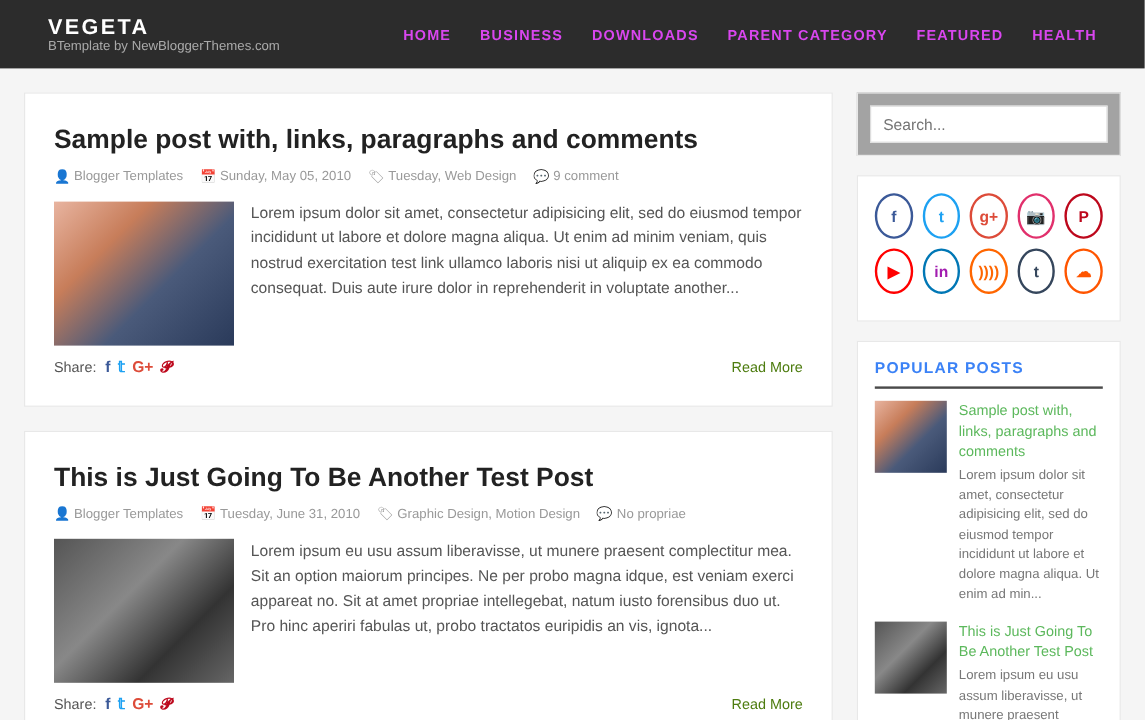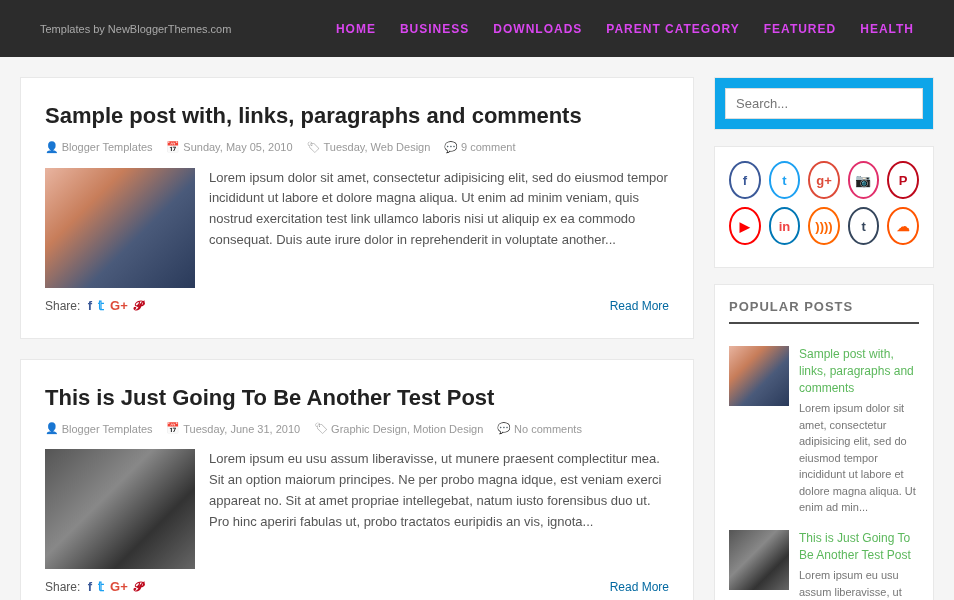--- a/index.html
+++ b/index.html
@@ -26,63 +26,64 @@
     .post-body { display: flex; gap: 14px; margin-bottom: 10px; }
     .post-thumb { width: 150px; height: 120px; flex-shrink: 0; object-fit: cover; background: #ccc; overflow: hidden; }
     .post-excerpt { font-size: 13px; color: #555; line-height: 1.6; flex: 1; font-family: Arial, sans-serif; }
     .post-footer { display: flex; justify-content: space-between; align-items: center; margin-top: 8px; }
     .post-share { font-size: 12px; color: #555; font-family: Liberation Sans, sans-serif; }
     .post-share .share-icons { display: inline-flex; gap: 6px; margin-left: 4px; }
     .share-icon { color: #3b5998; font-size: 13px; font-weight: bold; text-decoration: none; }
     .share-icon.tw { color: #1da1f2; }
     .share-icon.gp { color: #dd4b39; }
     .share-icon.pi { color: #bd081c; }
-    .read-more { color: #0369a1; font-size: 12px; font-family: Arial, sans-serif; text-decoration: none; }
-
-    
-    #sidebar .search-box { background: #0ea5e9; border: 1px solid #e8e8e8; padding: 10px; margin-bottom: 16px; }
+    .read-more { color: #4d7c0f; font-size: 12px; font-family: Arial, sans-serif; text-decoration: none; }
+
+    
+    #sidebar .search-box { background: #a3a3a3; border: 1px solid #e8e8e8; padding: 10px; margin-bottom: 16px; }
     #sidebar .search-box input { width: 100%; border: 1px solid #ddd; padding: 7px 10px; font-size: 13px; color: #aaa; font-family: Arial, sans-serif; outline: none; }
 
     
     .social-grid { background: #fff; border: 1px solid #e8e8e8; padding: 14px; margin-bottom: 16px; }
     .social-row { display: flex; gap: 8px; margin-bottom: 8px; justify-content: center; }
     .social-btn { width: 38px; height: 38px; border-radius: 50%; border: 2px solid; display: flex; align-items: center; justify-content: center; font-size: 13px; font-weight: bold; font-family: Arial, sans-serif; cursor: pointer; text-decoration: none; }
     .social-btn.fb { border-color: #3b5998; color: #3b5998; }
     .social-btn.tw { border-color: #1da1f2; color: #1da1f2; }
     .social-btn.gp { border-color: #dd4b39; color: #dd4b39; }
     .social-btn.ig { border-color: #e1306c; color: #e1306c; }
     .social-btn.pi { border-color: #bd081c; color: #bd081c; }
     .social-btn.yt { border-color: #ff0000; color: #ff0000; }
-    .social-btn.li { border-color: #0077b5; color: #ef4444; text-align: right; }
+    .social-btn.li { border-color: #0077b5; color: #a21caf; text-align: right; }
     .social-btn.rs { border-color: #ff6600; color: #ff6600; }
     .social-btn.tm { border-color: #35465c; color: #35465c; }
     .social-btn.sc { border-color: #ff5500; color: #ff5500; }
 
     
     .popular-posts { background: #fff; border: 1px solid #e8e8e8; padding: 14px; }
-    .popular-posts .section-title { font-size: 13px; font-weight: bold; color: #737373; font-family: Arial, sans-serif; text-transform: uppercase; letter-spacing: 1px; border-bottom: 2px solid #4a4a4a; padding-bottom: 8px; margin-bottom: 22px; }
+    .popular-posts .section-title { font-size: 13px; font-weight: bold; color: #3b82f6; font-family: Arial, sans-serif; text-transform: uppercase; letter-spacing: 1px; border-bottom: 2px solid #4a4a4a; padding-bottom: 8px; margin-bottom: 10px; }
     .popular-item { display: flex; gap: 10px; margin-bottom: 14px; }
     .popular-thumb { width: 60px; height: 60px; flex-shrink: 0; background: #bbb; overflow: hidden; }
     .popular-info .popular-title { color: #5cb85c; font-size: 12px; font-family: Arial, sans-serif; line-height: 1.4; margin-bottom: 4px; cursor: pointer; }
     .popular-info .popular-excerpt { font-size: 11px; color: #777; font-family: Arial, sans-serif; line-height: 1.5; }
 
     
     .thumb-person { background: linear-gradient(135deg, #e8b4a0 0%, #c77d5a 30%, #4a5a7a 60%, #2a3a5a 100%); }
     .thumb-tech { background: linear-gradient(135deg, #555 0%, #888 40%, #333 70%, #666 100%); }
     .thumb-pop1 { background: linear-gradient(135deg, #e8b4a0 0%, #c77d5a 30%, #4a5a7a 60%, #2a3a5a 100%); }
     .thumb-pop2 { background: linear-gradient(135deg, #555 0%, #888 40%, #333 70%, #666 100%); }
 
     .meta-icon { font-size: 11px; }
   </style>
 </head>
 <body>
 
 <div id="header">
   <div class="brand">
-    <div class="site-sub">Templates by NewBloggerThemes.com</div>
+    <div class="site-title">VEGETA</div>
+    <div class="site-sub">BTemplate by NewBloggerThemes.com</div>
   </div>
   <nav>
     <a href="#">HOME</a>
     <a href="#">BUSINESS</a>
     <a href="#">DOWNLOADS</a>
     <a href="#">PARENT CATEGORY</a>
     <a href="#">FEATURED</a>
     <a href="#">HEALTH</a>
   </nav>
 </div>
@@ -139,21 +140,21 @@
         <span>
           <span class="meta-icon">📅</span>
           <span>Tuesday, June 31, 2010</span>
         </span>
         <span>
           <span class="meta-icon">🏷</span>
           <span>Graphic Design, Motion Design</span>
         </span>
         <span>
           <span class="meta-icon">💬</span>
-          <span>No comments</span>
+          <span>No propriae</span>
         </span>
       </div>
       <div class="post-body">
         <div class="post-thumb thumb-tech"></div>
         <div class="post-excerpt">Lorem ipsum eu usu assum liberavisse, ut munere praesent complectitur mea. Sit an option maiorum principes. Ne per probo magna idque, est veniam exerci appareat no. Sit at amet propriae intellegebat, natum iusto forensibus duo ut. Pro hinc aperiri fabulas ut, probo tractatos euripidis an vis, ignota...</div>
       </div>
       <div class="post-footer">
         <div class="post-share">
           <span>Share:</span>
           <span class="share-icons">

